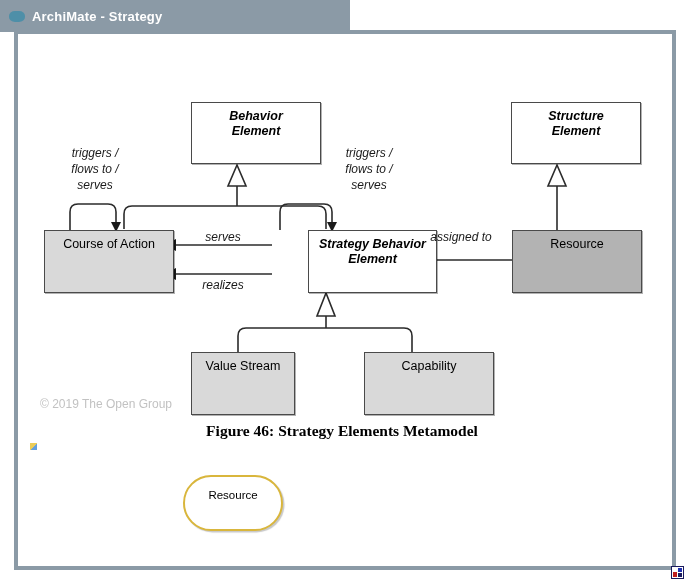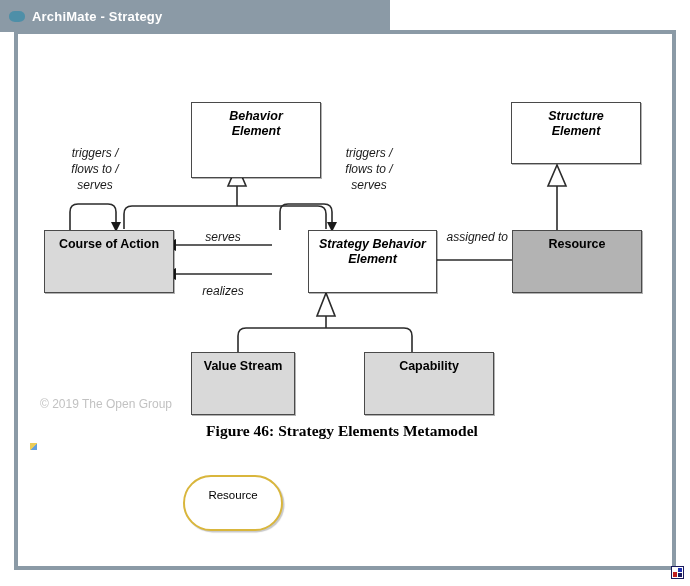--- a/index.html
+++ b/index.html
@@ -18,21 +18,21 @@
   #app-window {
     position: absolute;
     left: 0; top: 0;
     width: 690px; height: 586px;
     background: #ffffff;
   }
 
   #title-tab {
     position: absolute;
     left: 0; top: 0;
-    width: 390px; height: 32px;
+    width: 350px; height: 32px;
     background: #8b9aa6;
     display: flex;
     align-items: center;
     padding-left: 9px;
     box-sizing: border-box;
   }
   #title-icon {
     width: 16px; height: 11px;
     background: #4e8fa8;
     border-radius: 6px / 5px;
@@ -96,21 +96,21 @@
     padding-top: 6px;
     text-align: center;
     font-size: 12.5px;
     line-height: 1.18;
     color: #000000;
   }
   .node .label { display: block; }
   .fill-white  { background: #ffffff; }
   .fill-light  { background: #d9d9d9; }
   .fill-dark   { background: #b3b3b3; }
-  .bold        { font-weight: bold; text-align: center; }
+  .bold        { font-weight: normal; text-align: center; }
   .bolditalic  { font-weight: bold; font-style: italic; }
 
   .edge-label {
     position: absolute;
     font-size: 12px;
     color: #1a1a1a;
     text-align: center;
     line-height: 1.32;
     white-space: pre-line;
     font-style: italic;
@@ -228,21 +228,21 @@
       <polygon class="tri" points="539,131 530,152 548,152"></polygon>
       <line x1="539" y1="152" x2="539" y2="196"></line>
 
       <line x1="308" y1="259" x2="308" y2="269"></line>
       <polygon class="tri" points="308,259 299,282 317,282"></polygon>
       <line x1="308" y1="282" x2="308" y2="294"></line>
       <path d="M308 294 H 228 Q 220 294 220 302 V 318"></path>
       <path d="M308 294 H 386 Q 394 294 394 302 V 318"></path>
     </svg>
 
-    <div class="node fill-white" style="left:173px; top:68px; width:130px; height:76px;">
+    <div class="node fill-white" style="left:173px; top:68px; width:130px; height:62px;">
       <span class="label bolditalic" style="white-space:pre-line;">Behavior
 Element</span>
     </div>
 
     <div class="node fill-white" style="left:493px; top:68px; width:130px; height:62px;">
       <span class="label bolditalic" style="white-space:pre-line;font-style:italic;">Structure
 Element</span>
     </div>
 
     <div class="node fill-light" style="left:26px; top:196px; width:130px; height:63px;">
@@ -269,23 +269,23 @@
     <div class="edge-label" style="left:22px; top:112px; width:110px;">triggers /
 flows to /
 serves</div>
 
     <div class="edge-label" style="left:296px; top:112px; width:110px;">triggers /
 flows to /
 serves</div>
 
     <div class="edge-label" style="left:168px; top:196px; width:74px;">serves</div>
 
-    <div class="edge-label" style="left:166px; top:250px; width:78px;">realizes</div>
-
-    <div class="edge-label" style="left:396px; top:196px; width:94px;text-align:right;">assigned to</div>
+    <div class="edge-label" style="left:166px; top:244px; width:78px;">realizes</div>
+
+    <div class="edge-label" style="left:396px; top:196px; width:94px;">assigned to</div>
 
     <div id="copyright">© 2019 The Open Group</div>
 
     <div id="figure-caption">Figure 46: Strategy Elements Metamodel</div>
 
     <div id="stray-glyph"></div>
 
     <div id="resource-shape">
       <span class="label">Resource</span>
     </div>

